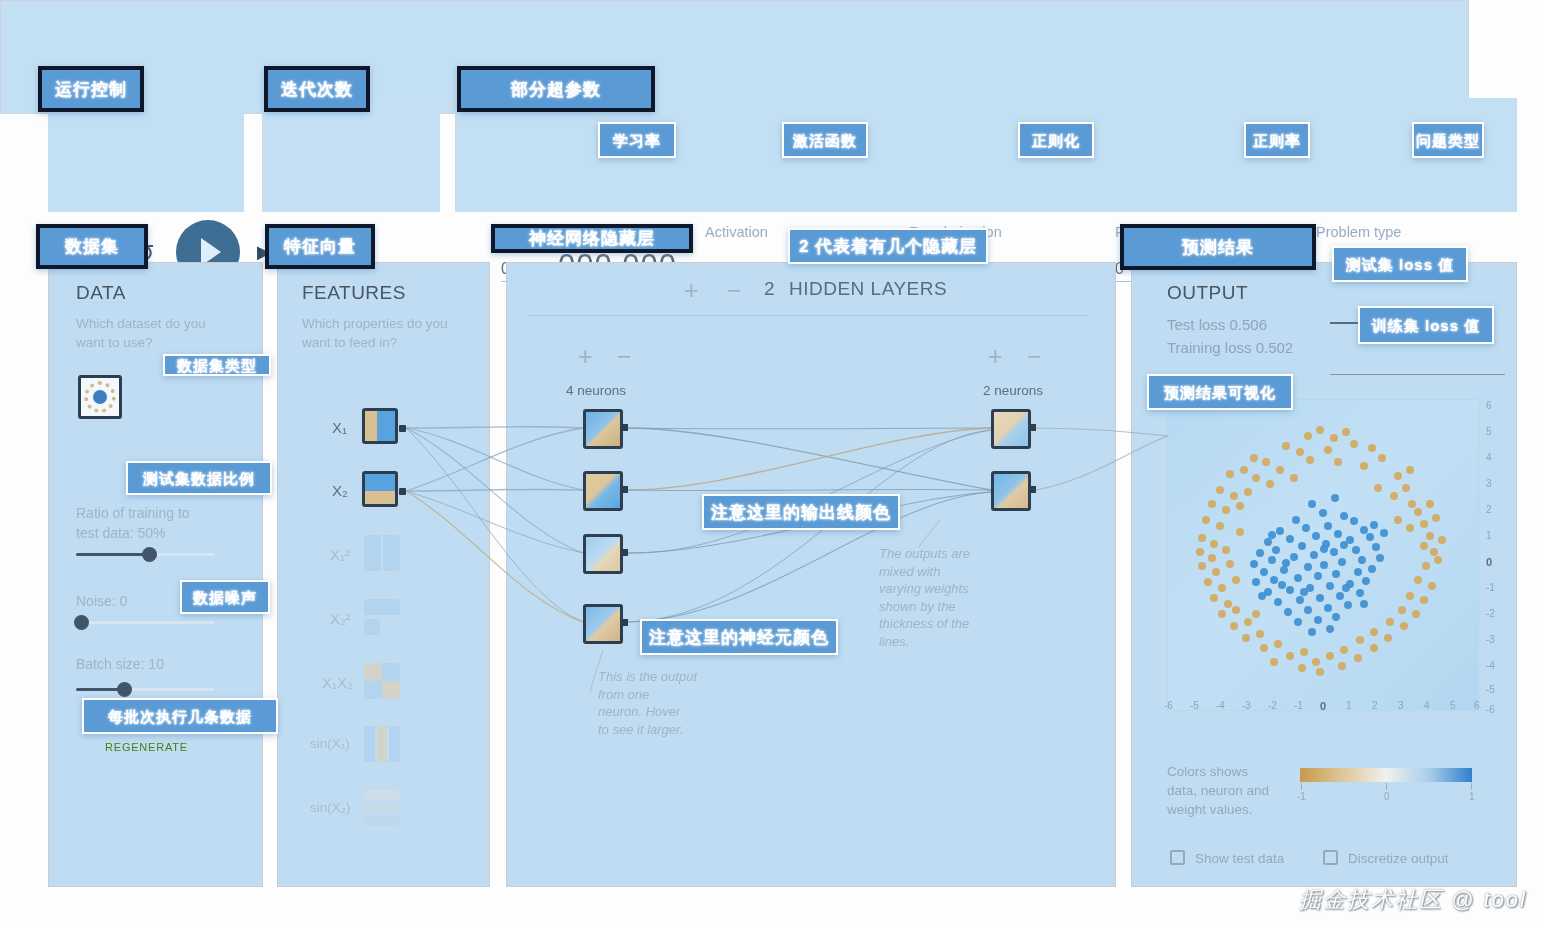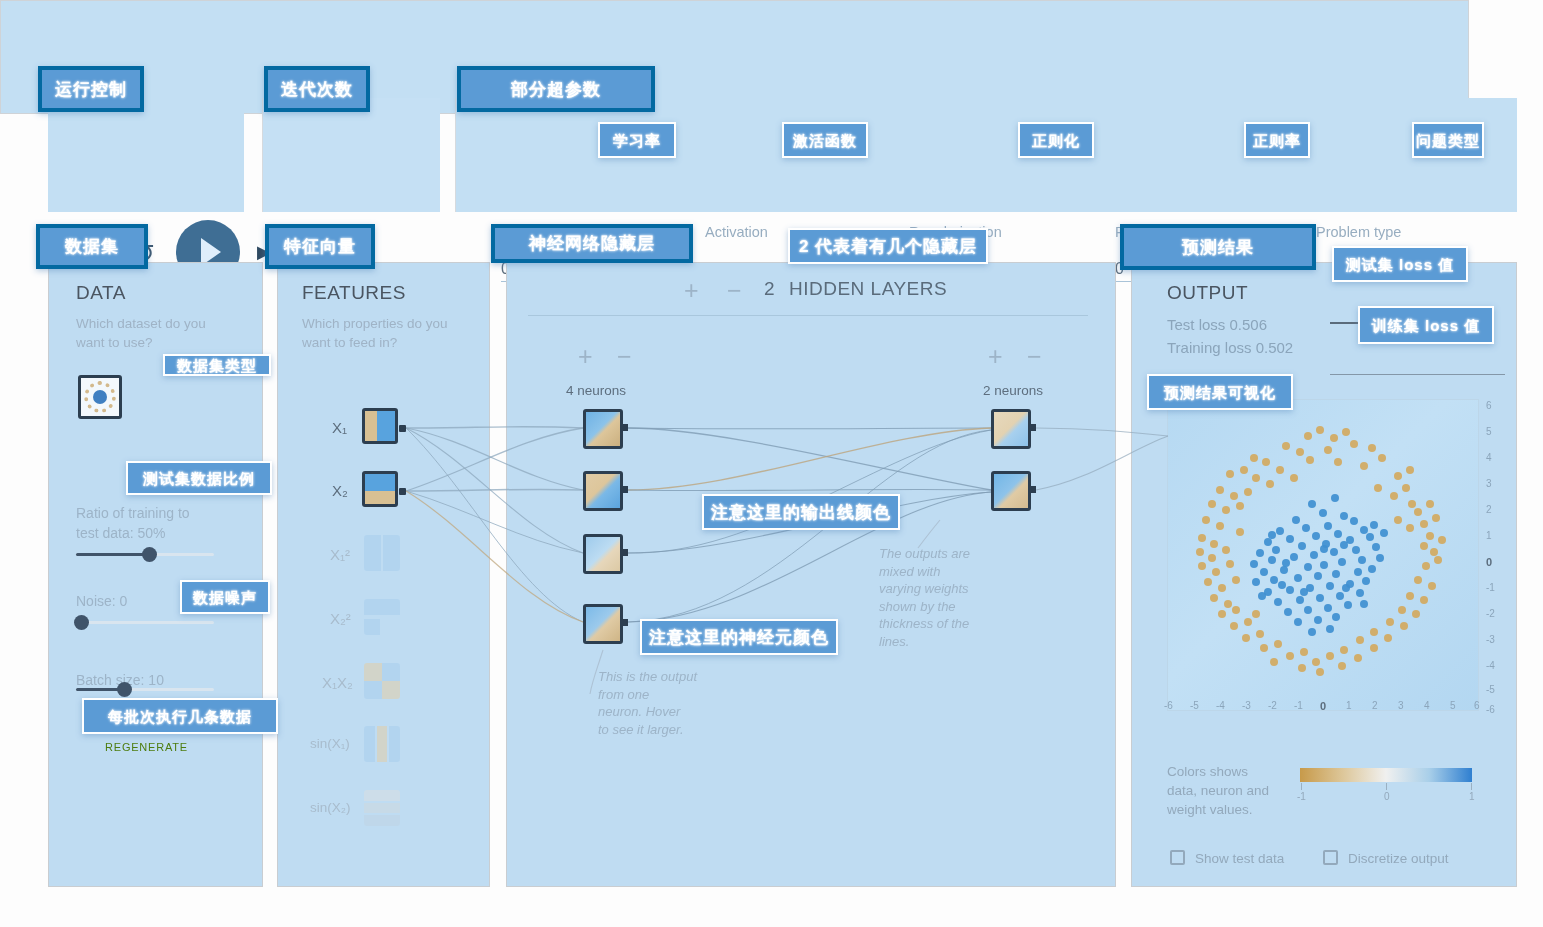--- a/index.html
+++ b/index.html
@@ -123,21 +123,21 @@
 
   
   .anno {
     position:absolute; background:#5b9bd5; color:#ffffff;
     font-weight:bold; font-size:17px; line-height:1;
     display:flex; align-items:center; justify-content:center;
     text-shadow:0 0 3px rgba(255,255,255,.85), 0 0 2px rgba(255,255,255,.7);
     box-shadow:0 2px 6px rgba(90,140,190,.45);
     white-space:nowrap; letter-spacing:1px; z-index:40;
   }
-  .anno.thick { border:4px solid #0369a1; }
+  .anno.thick { border:4px solid #0f172a; }
   .anno.thin  { border:2px solid #ffffff; }
   .anno.small { font-size:15px; }
 
   .watermark { position:absolute; right:16px; bottom:12px; color:#ffffff;
       font-size:22px; letter-spacing:2px; font-style:italic;
       text-shadow:0 0 2px #8d9aa6, 1px 1px 2px rgba(70,80,95,.8); z-index:50; }
 
   svg.links { position:absolute; left:0; top:0; width:1543px; height:927px;
               pointer-events:none; z-index:5; }
 </style>
@@ -216,21 +216,21 @@
     <div class="slider-fill" style="width:73px;"></div>
     <div class="slider-knob" style="left:66px;"></div>
   </div>
 
   <div class="slider-label" style="left:76px; top:591px; z-index:10;">Noise:  0</div>
   <div class="slider-track" style="left:76px; top:621px; width:138px; z-index:10;">
     <div class="slider-fill" style="width:2px;"></div>
     <div class="slider-knob" style="left:-2px;"></div>
   </div>
 
-  <div class="slider-label" style="left:76px; top:654px; z-index:10;margin-top:16px;">Batch size:  10</div>
+  <div class="slider-label" style="left:76px; top:654px; z-index:10;">Batch size:  10</div>
   <div class="slider-track" style="left:76px; top:688px; width:138px; z-index:10;">
     <div class="slider-fill" style="width:48px;"></div>
     <div class="slider-knob" style="left:41px;"></div>
   </div>
 
   <div class="regen">REGENERATE</div>
 
   <div class="sec-title panel-head" style="left:302px; top:282px; z-index:10;">FEATURES</div>
   <div class="sec-sub panel-head" style="left:302px; top:314px; width:160px; z-index:10;">Which properties do you want to feed in?</div>
 
@@ -604,35 +604,36 @@
   <div class="chk-lab" style="left:1195px; top:851px;">Show test data</div>
   <div class="chk" style="left:1323px; top:850px;"></div>
   <div class="chk-lab" style="left:1348px; top:851px;">Discretize output</div>
 
   <div class="anno thick" style="left:38px;  top:66px;  width:106px; height:46px;">运行控制</div>
   <div class="anno thick" style="left:264px; top:66px;  width:106px; height:46px;">迭代次数</div>
   <div class="anno thick" style="left:457px; top:66px;  width:198px; height:46px;">部分超参数</div>
 
   <div class="anno thick" style="left:36px;  top:224px; width:112px; height:45px;">数据集</div>
   <div class="anno thick" style="left:265px; top:224px; width:110px; height:45px;">特征向量</div>
-  <div class="anno thick" style="left:491px; top:224px; width:202px; height:39px;">神经网络隐藏层</div>
+  <div class="anno thick" style="left:491px; top:224px; width:202px; height:29px;">神经网络隐藏层</div>
   <div class="anno thin" style="left:788px; top:228px; width:200px; height:36px;">2 代表着有几个隐藏层</div>
   <div class="anno thick" style="left:1120px;top:224px; width:196px; height:46px;">预测结果</div>
   <div class="anno thin small" style="left:1332px;top:246px; width:136px; height:36px;">测试集 loss 值</div>
   <div class="anno thin small" style="left:1358px;top:306px; width:136px; height:38px;">训练集 loss 值</div>
 
   <div class="anno thin small" style="left:598px; top:122px; width:78px;  height:36px;">学习率</div>
   <div class="anno thin small" style="left:782px; top:122px; width:86px;  height:36px;">激活函数</div>
   <div class="anno thin small" style="left:1018px;top:122px; width:76px;  height:36px;">正则化</div>
   <div class="anno thin small" style="left:1244px;top:122px; width:66px;  height:36px;">正则率</div>
   <div class="anno thin small" style="left:1412px;top:122px; width:72px;  height:36px;">问题类型</div>
 
   <div class="anno thin small" style="left:163px; top:354px; width:108px; height:22px;">数据集类型</div>
   <div class="anno thin small" style="left:126px; top:461px; width:146px; height:34px;">测试集数据比例</div>
   <div class="anno thin small" style="left:180px; top:580px; width:90px;  height:34px;">数据噪声</div>
   <div class="anno thin small" style="left:82px;  top:698px; width:196px; height:36px;">每批次执行几条数据</div>
 
   <div class="anno thin" style="left:640px; top:619px; width:198px; height:36px;">注意这里的神经元颜色</div>
   <div class="anno thin" style="left:702px; top:494px; width:198px; height:36px;">注意这里的输出线颜色</div>
   <div class="anno thin small" style="left:1147px;top:374px; width:146px; height:36px;">预测结果可视化</div>
 
+  <div class="watermark">掘金技术社区 @ tool</div>
 
 </div>
 
 </body></html>

